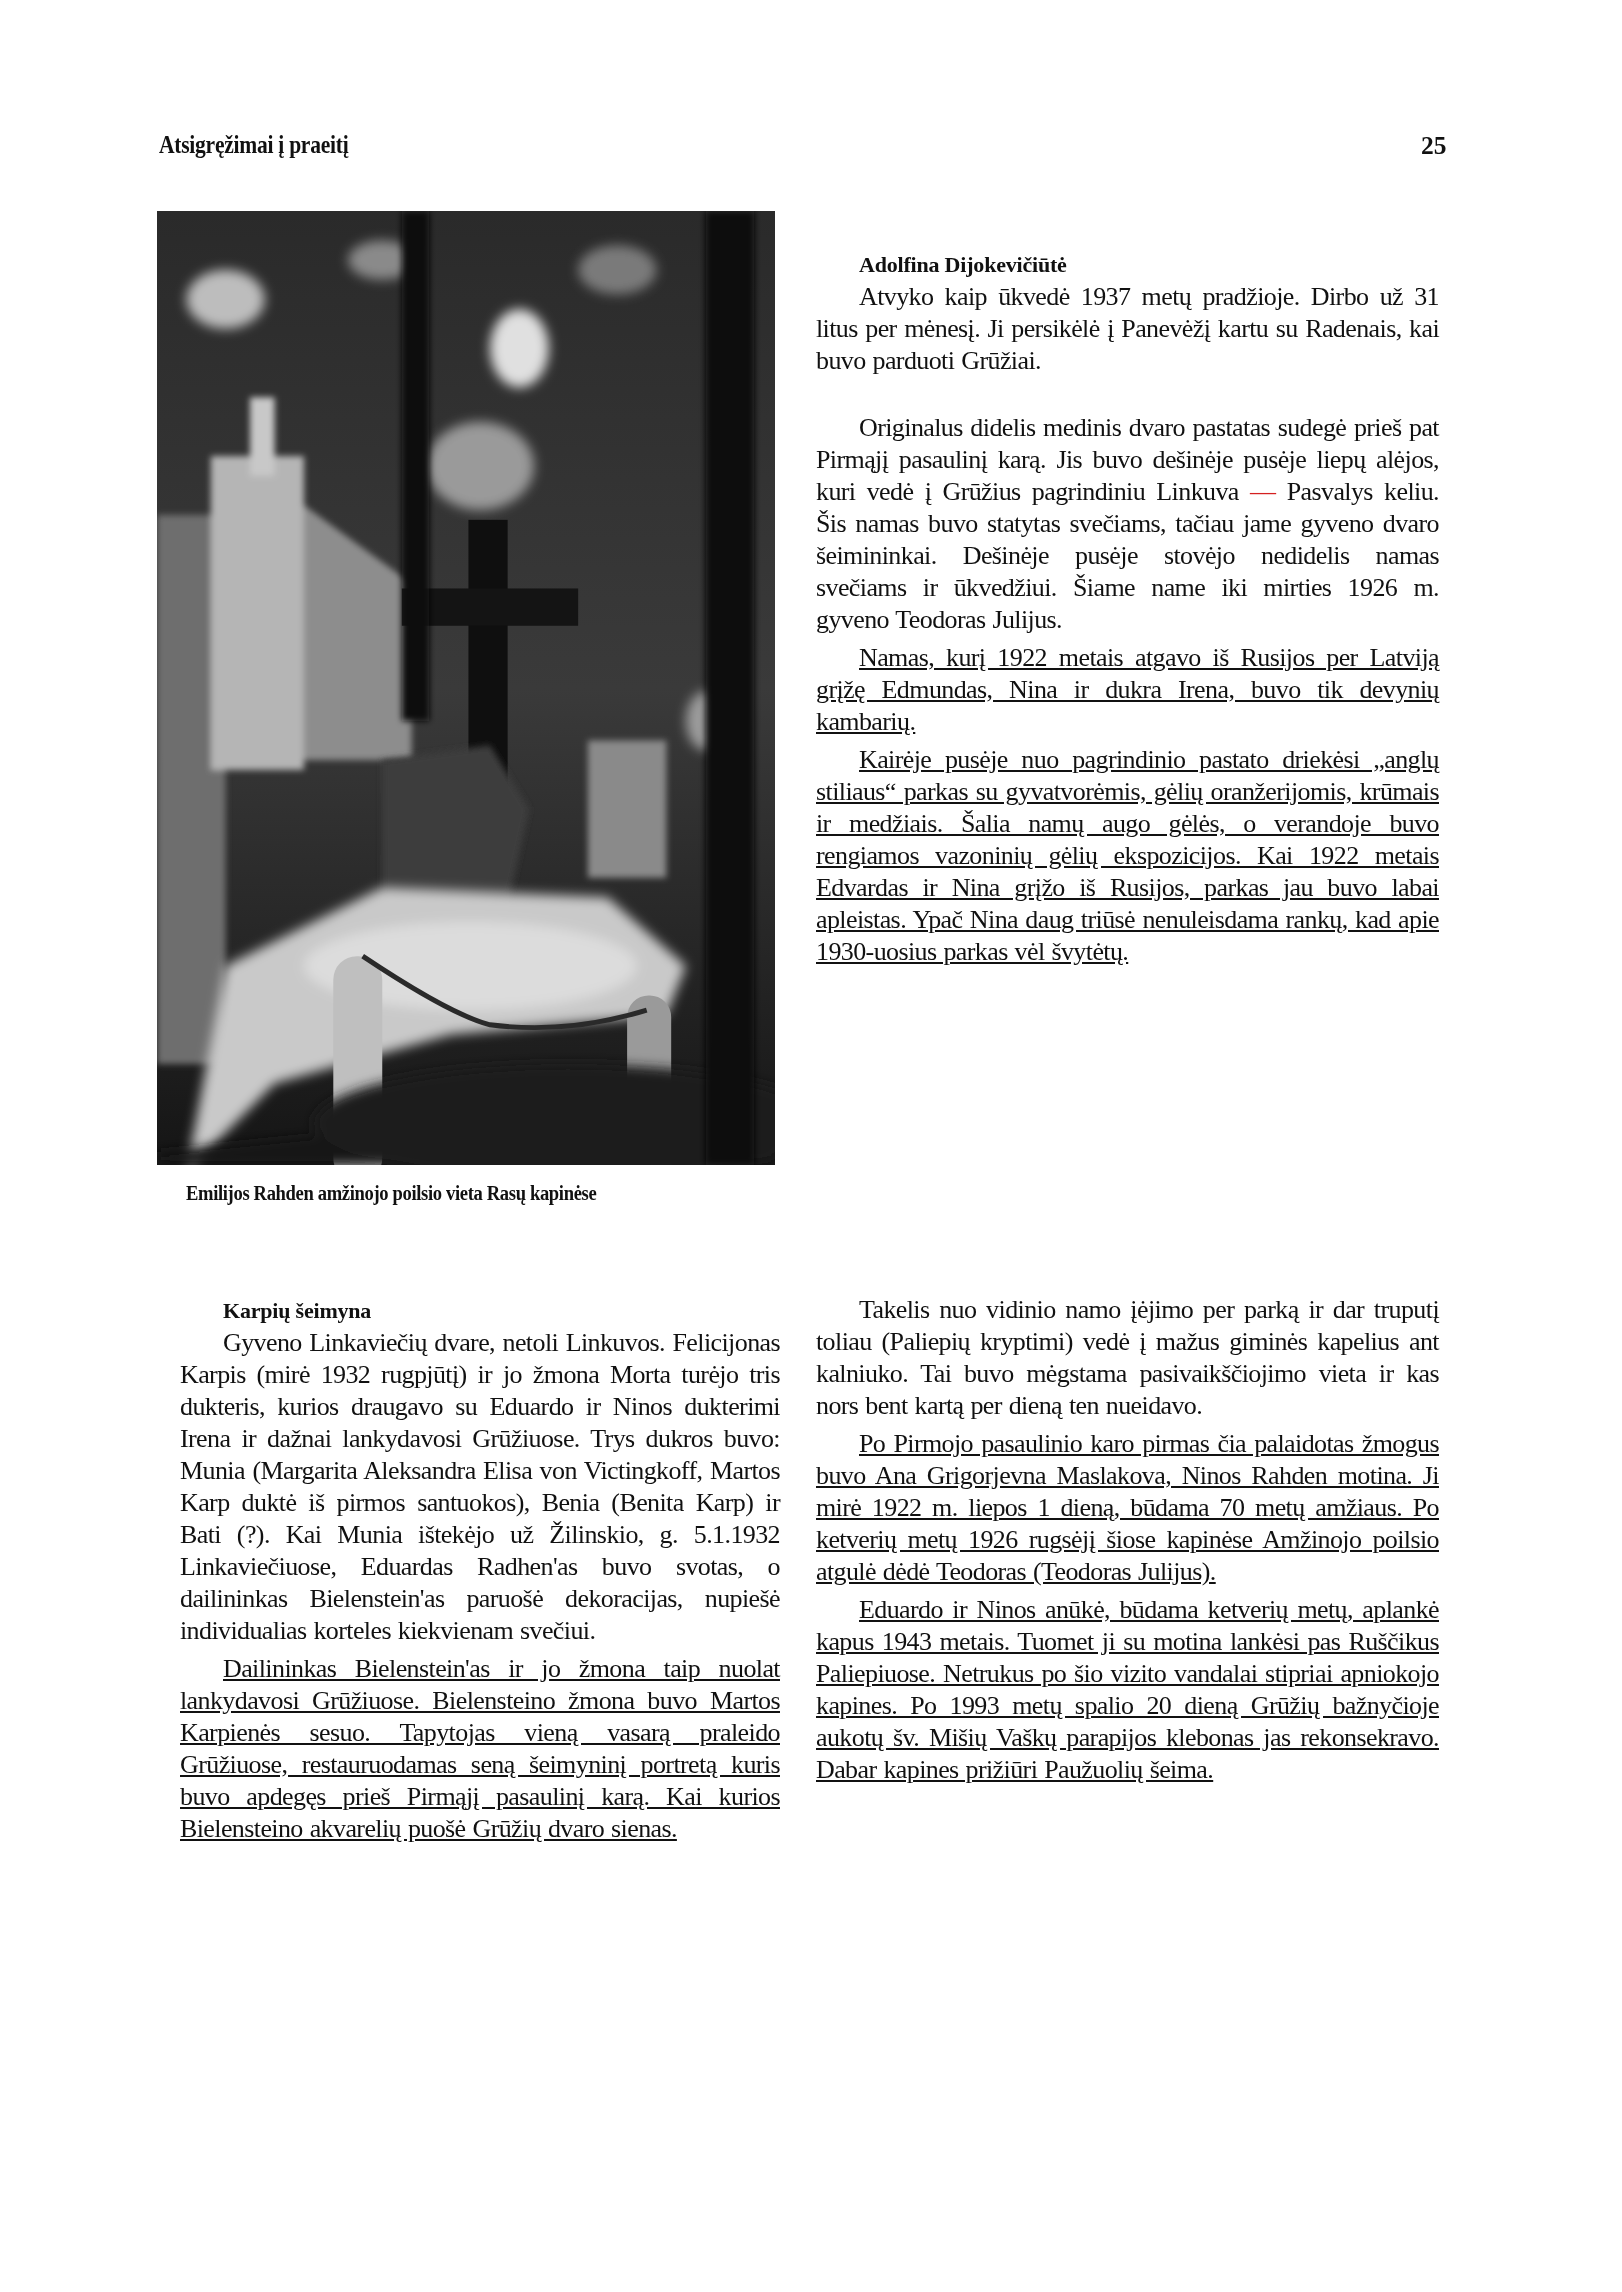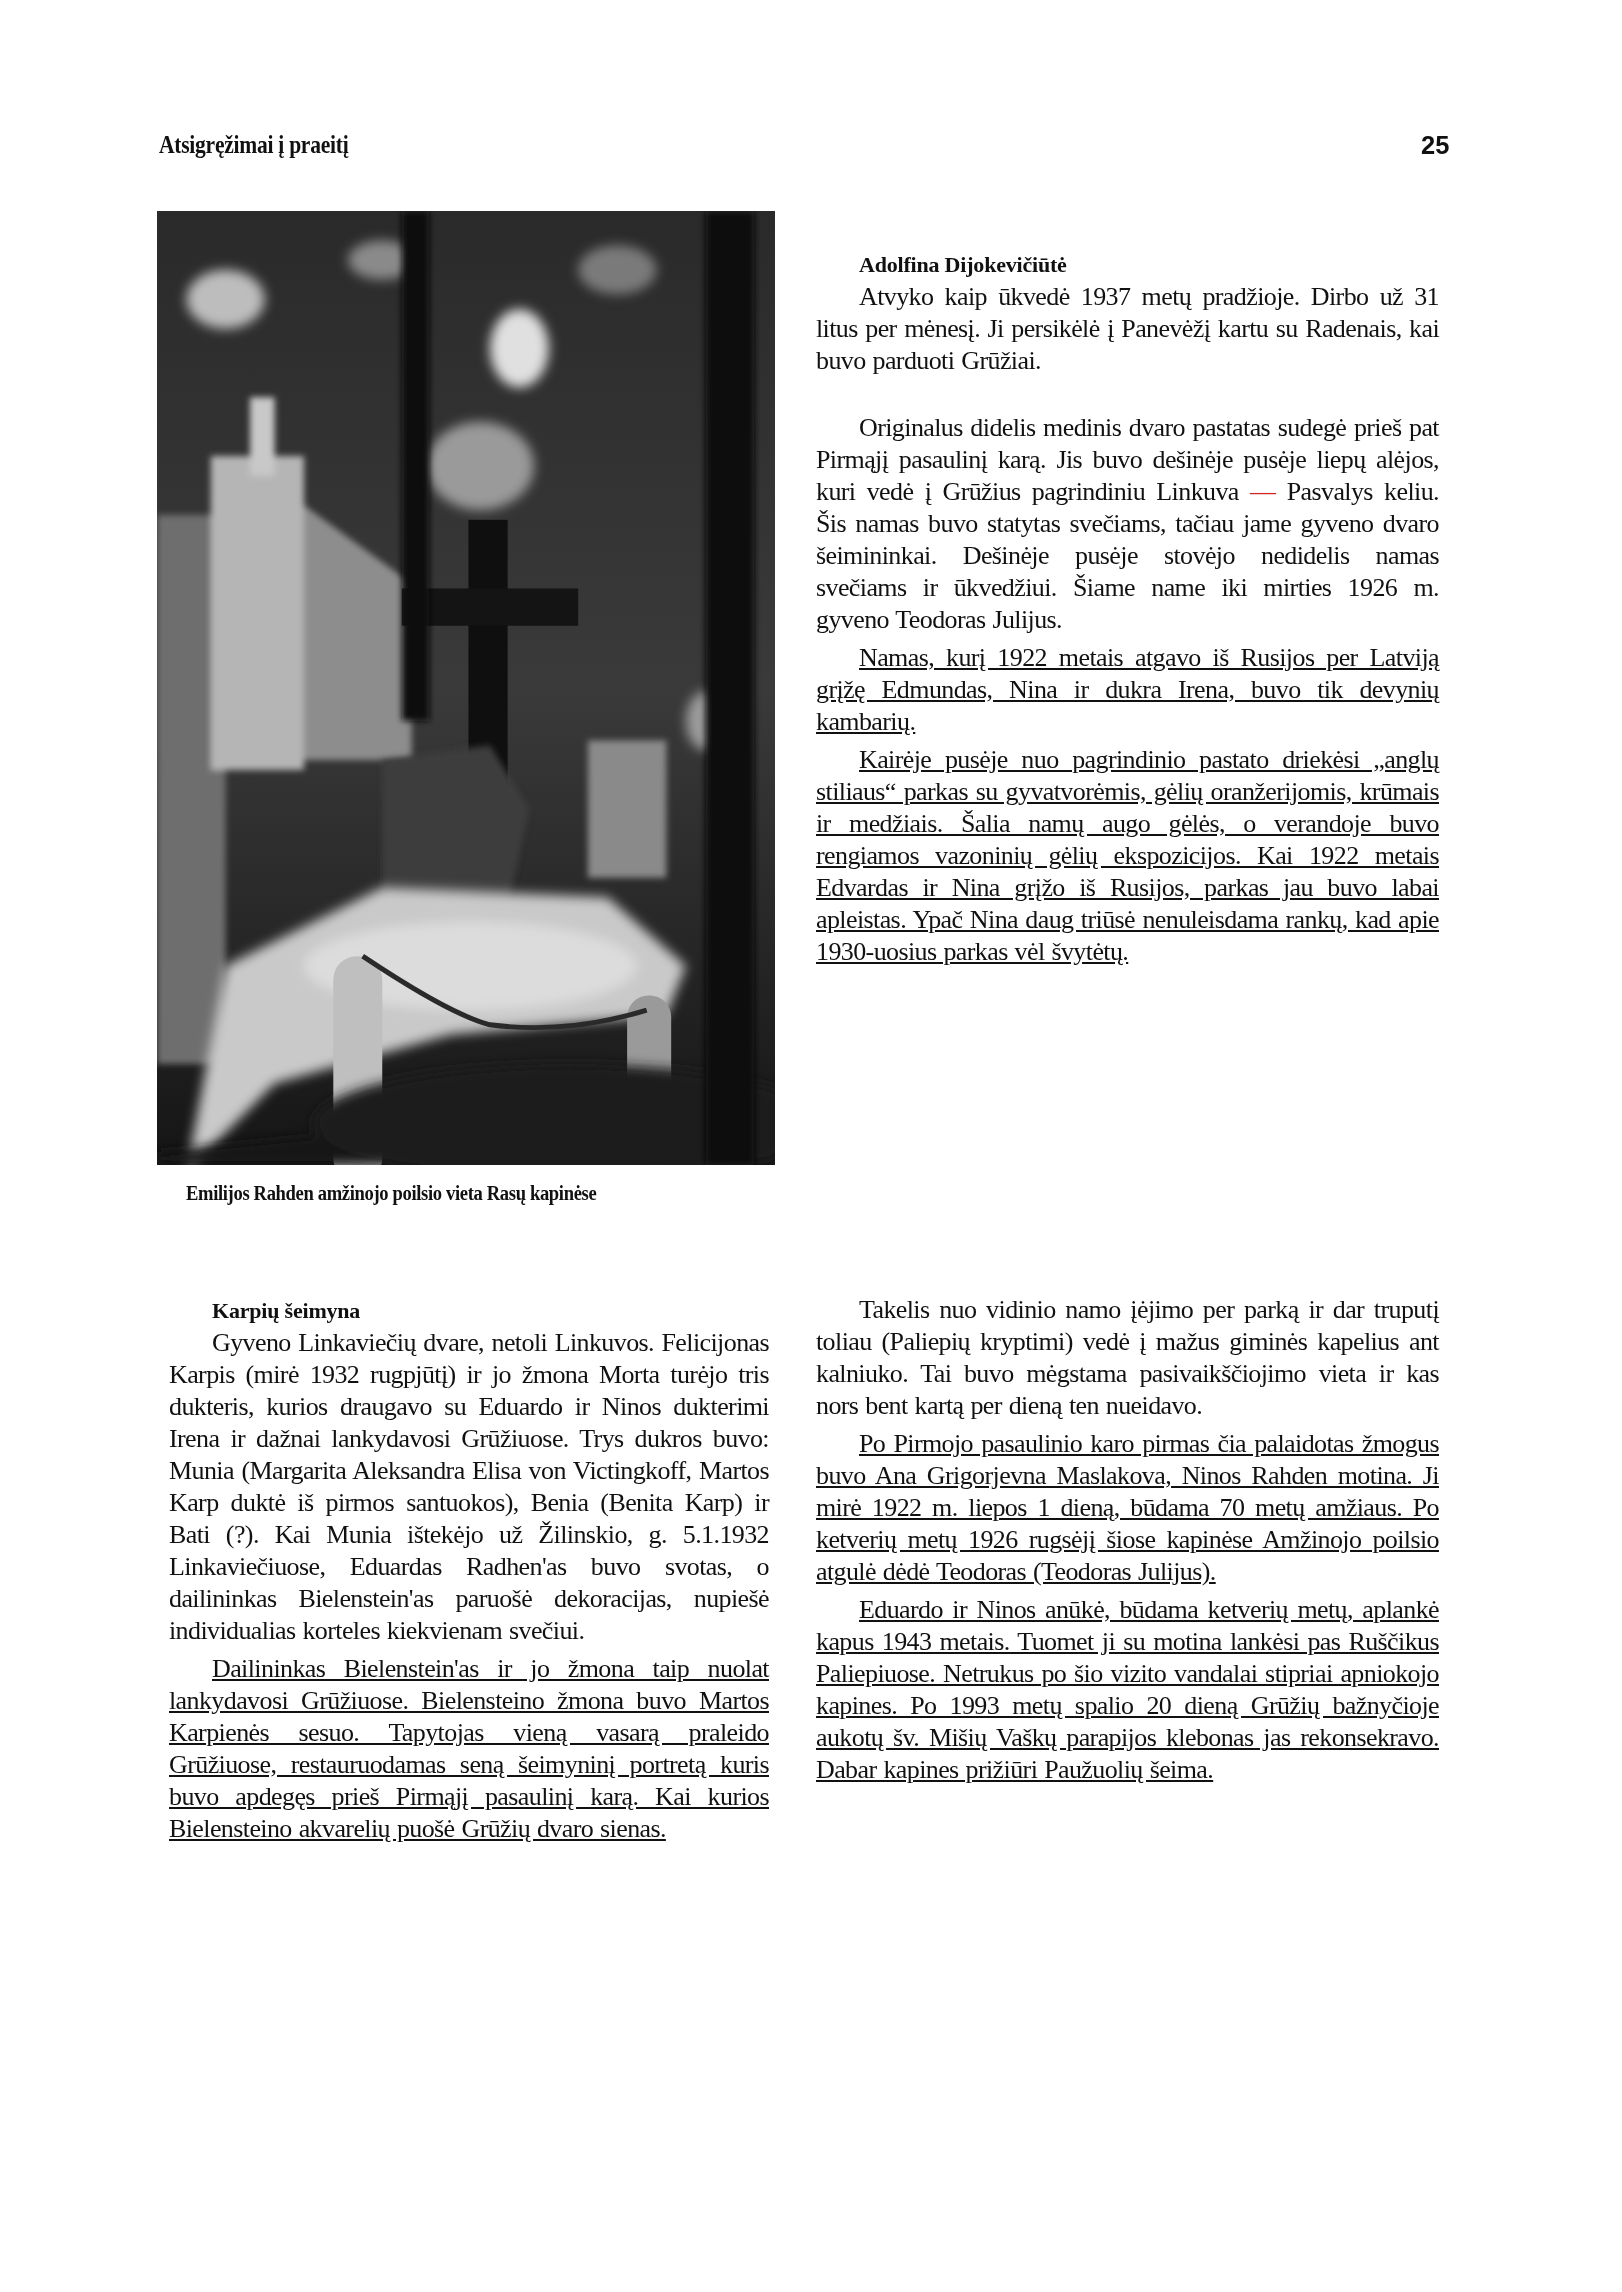--- a/index.html
+++ b/index.html
@@ -1,32 +1,32 @@
 <!DOCTYPE html>
 <html><head>
 <meta charset="utf-8">
 <style>
   html, body { margin: 0; padding: 0; background: #ffffff; }
   body { width: 1622px; height: 2293px; position: relative; overflow: hidden;
          font-family: "Liberation Serif", "DejaVu Serif", serif; color: #111; }
 
   .running-head { position: absolute; top: 131px; left: 159px; font-family: "Liberation Serif", serif;
                   font-weight: bold; font-size: 24.5px; letter-spacing: -0.3px; transform: scaleX(0.88); transform-origin: left top; }
-  .page-number { position: absolute; top: 131px; left: 1421px; font-family: Liberation Sans, sans-serif;
+  .page-number { position: absolute; top: 131px; left: 1421px; font-family: Liberation Serif, serif;
                  font-weight: bold; font-size: 25.5px; }
 
   .photo { position: absolute; left: 157px; top: 211px; width: 618px; height: 954px; overflow: hidden; background: #1a1a1a; }
   .photo svg { display: block; width: 100%; height: 100%; }
 
   .caption { position: absolute; top: 1181px; left: 186px; width: 578px; font-weight: bold; font-size: 21.6px;
              letter-spacing: -0.4px; white-space: nowrap; transform: scaleX(0.86); transform-origin: left top; }
 
   .col { position: absolute; font-size: 26px; line-height: 32px; text-align: justify; }
   .col-right-top { left: 816px; top: 248px; width: 623px; }
-  .col-left-bottom { left: 169px; top: 1294px; width: 600px; }
+  .col-left-bottom { left: 180px; top: 1294px; width: 600px; }
   .col-right-bottom { left: 816px; top: 1294px; width: 623px; }
 
   .section { margin: 0 0 35px 0; }
   .section:last-child { margin-bottom: 0; }
   .section-title { font-weight: bold; font-size: 22px; text-indent: 43px; margin: 0; line-height: 33px; letter-spacing: -0.2px; }
   .para { margin: 0; text-indent: 43px; letter-spacing: -0.6px; word-spacing: 1px; }
   .para + .para { margin-top: 6px; text-decoration: underline; }
   .dash-red { color: #d42020; }
 </style>
 </head>

